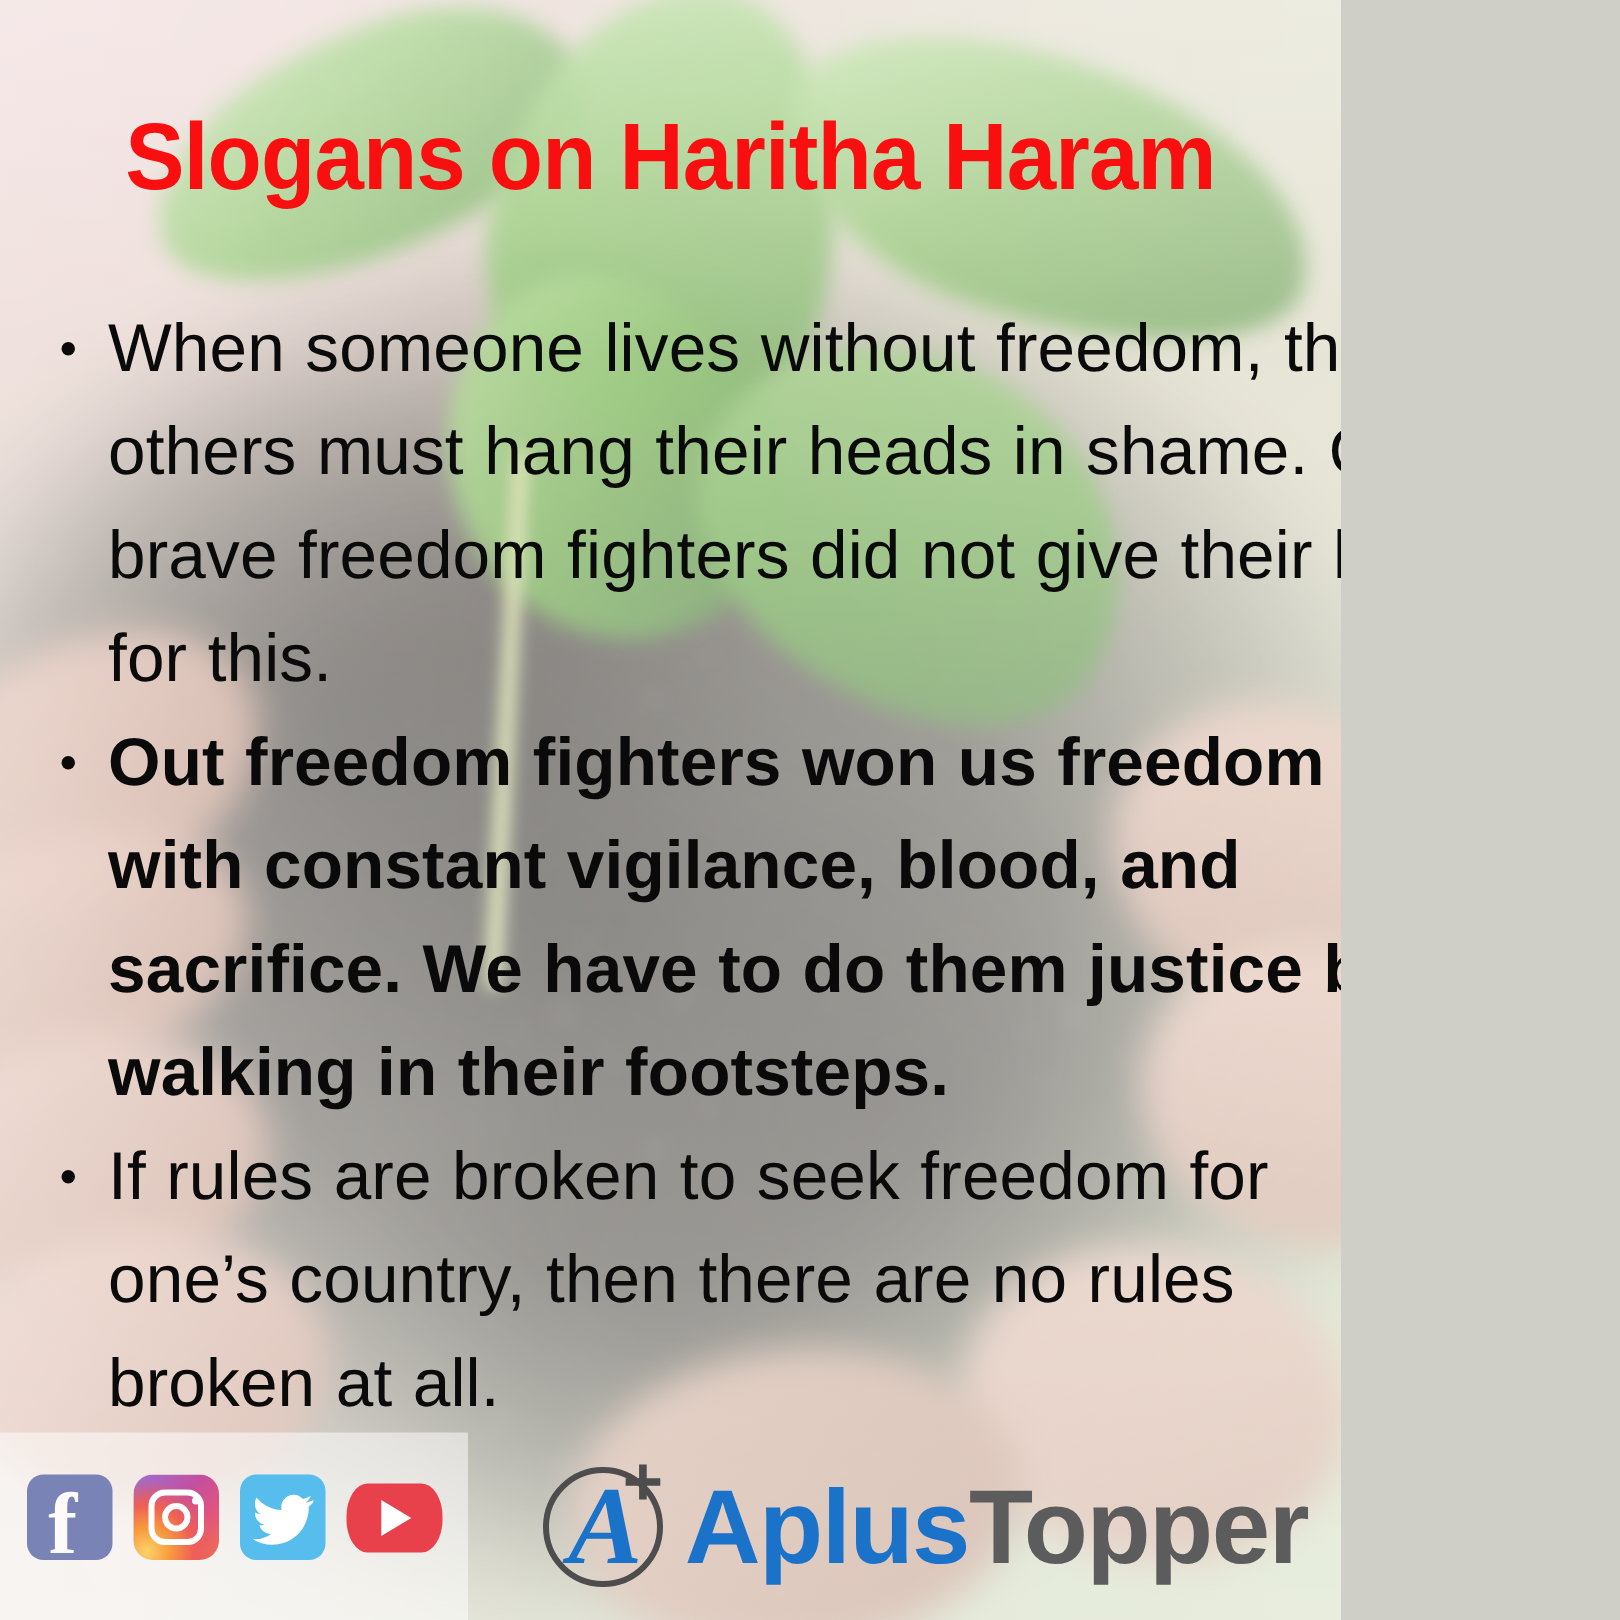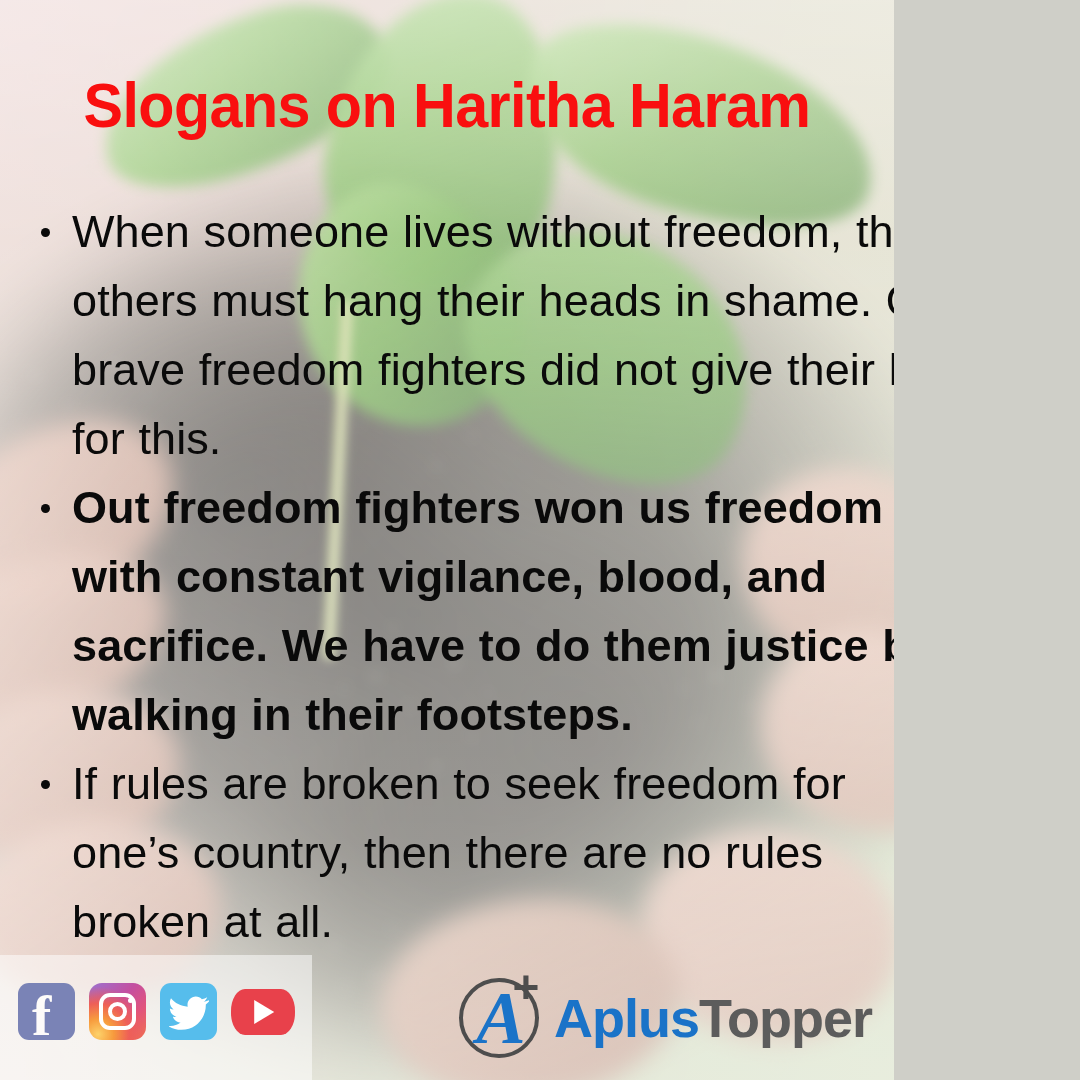--- a/index.html
+++ b/index.html
@@ -255,21 +255,21 @@
   .brand-plus {
     position:absolute; right:8px; top:2px;
     width:30px; height:30px;
     color:#4d4d4d;
     font-family:"Liberation Sans", sans-serif;
     font-weight:700; font-size:46px; line-height:30px;
     text-align:center;
   }
   .brand-word {
     font-family:"Liberation Sans", sans-serif;
-    font-weight:700; font-size:54px; line-height:54px;
+    font-weight:700; font-size:70px; line-height:54px;
     letter-spacing:-1px;
     white-space:nowrap;
   }
   .brand-word .w-blue { color:#1a73c8; }
   .brand-word .w-gray { color:#5c5c5c; }
 </style>
 </head>
 <body>
 
 <div id="poster">

